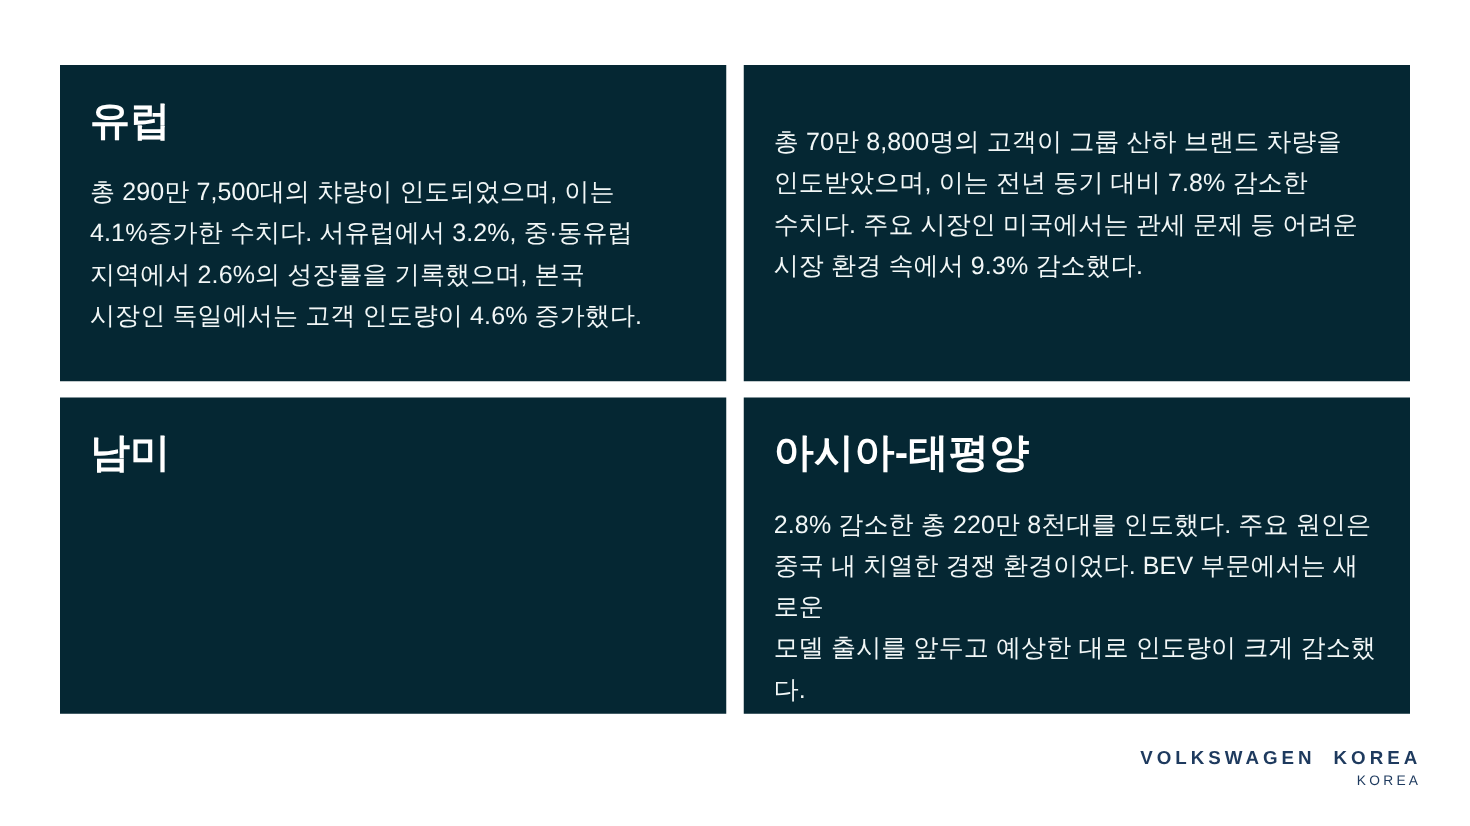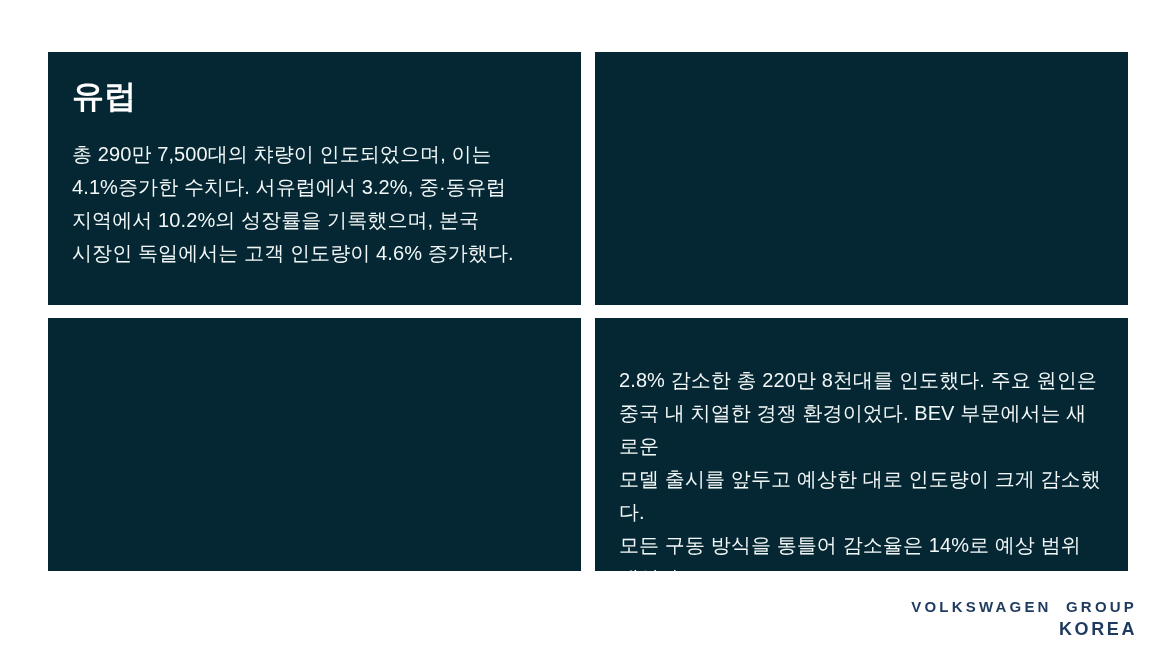--- a/index.html
+++ b/index.html
@@ -53,52 +53,58 @@
   }
   .logo-line1 {
     font-size: 15px;
     font-weight: 700;
     letter-spacing: 3.2px;
     word-spacing: 7px;
     white-space: nowrap;
   }
   .logo-line2 {
     margin-top: 4px;
-    font-size: 18px;
-    font-weight: 700;
+    font-size: 11px;
+    font-weight: 400;
     letter-spacing: 2.6px;
     white-space: nowrap;
   }
 </style>
 </head>
 <body>
 
 <div class="page">
   <div class="cards-grid">
 
     <section class="card">
       <h2 class="card-title">유럽</h2>
       <p class="card-body">총 290만 7,500대의 챠량이 인도되었으며, 이는
 4.1%증가한 수치다. 서유럽에서 3.2%, 중·동유럽
-지역에서 10.2%의 성장률을 기록했으며, 본국
+지역에서 2.6%의 성장률을 기록했으며, 본국
 시장인 독일에서는 고객 인도량이 4.6% 증가했다.</p>
     </section>
 
     <section class="card">
+      <p class="card-body">총 70만 8,800명의 고객이 그룹 산하 브랜드 차량을
+인도받았으며, 이는 전년 동기 대비 7.8% 감소한
+수치다. 주요 시장인 미국에서는 관세 문제 등 어려운
+시장 환경 속에서 9.3% 감소했다.</p>
     </section>
 
     <section class="card">
+      <h2 class="card-title">남미</h2>
     </section>
 
     <section class="card">
+      <h2 class="card-title">아시아-태평양</h2>
       <p class="card-body">2.8% 감소한 총 220만 8천대를 인도했다. 주요 원인은
 중국 내 치열한 경쟁 환경이었다. BEV 부문에서는 새로운
 모델 출시를 앞두고 예상한 대로 인도량이 크게 감소했다.
 모든 구동 방식을 통틀어 감소율은 14%로 예상 범위 내였다.</p>
     </section>
 
   </div>
 
   <div class="logo">
-    <div class="logo-line1">VOLKSWAGEN GROUP</div>
+    <div class="logo-line1">VOLKSWAGEN KOREA</div>
     <div class="logo-line2">KOREA</div>
   </div>
 </div>
 
 </body></html>

